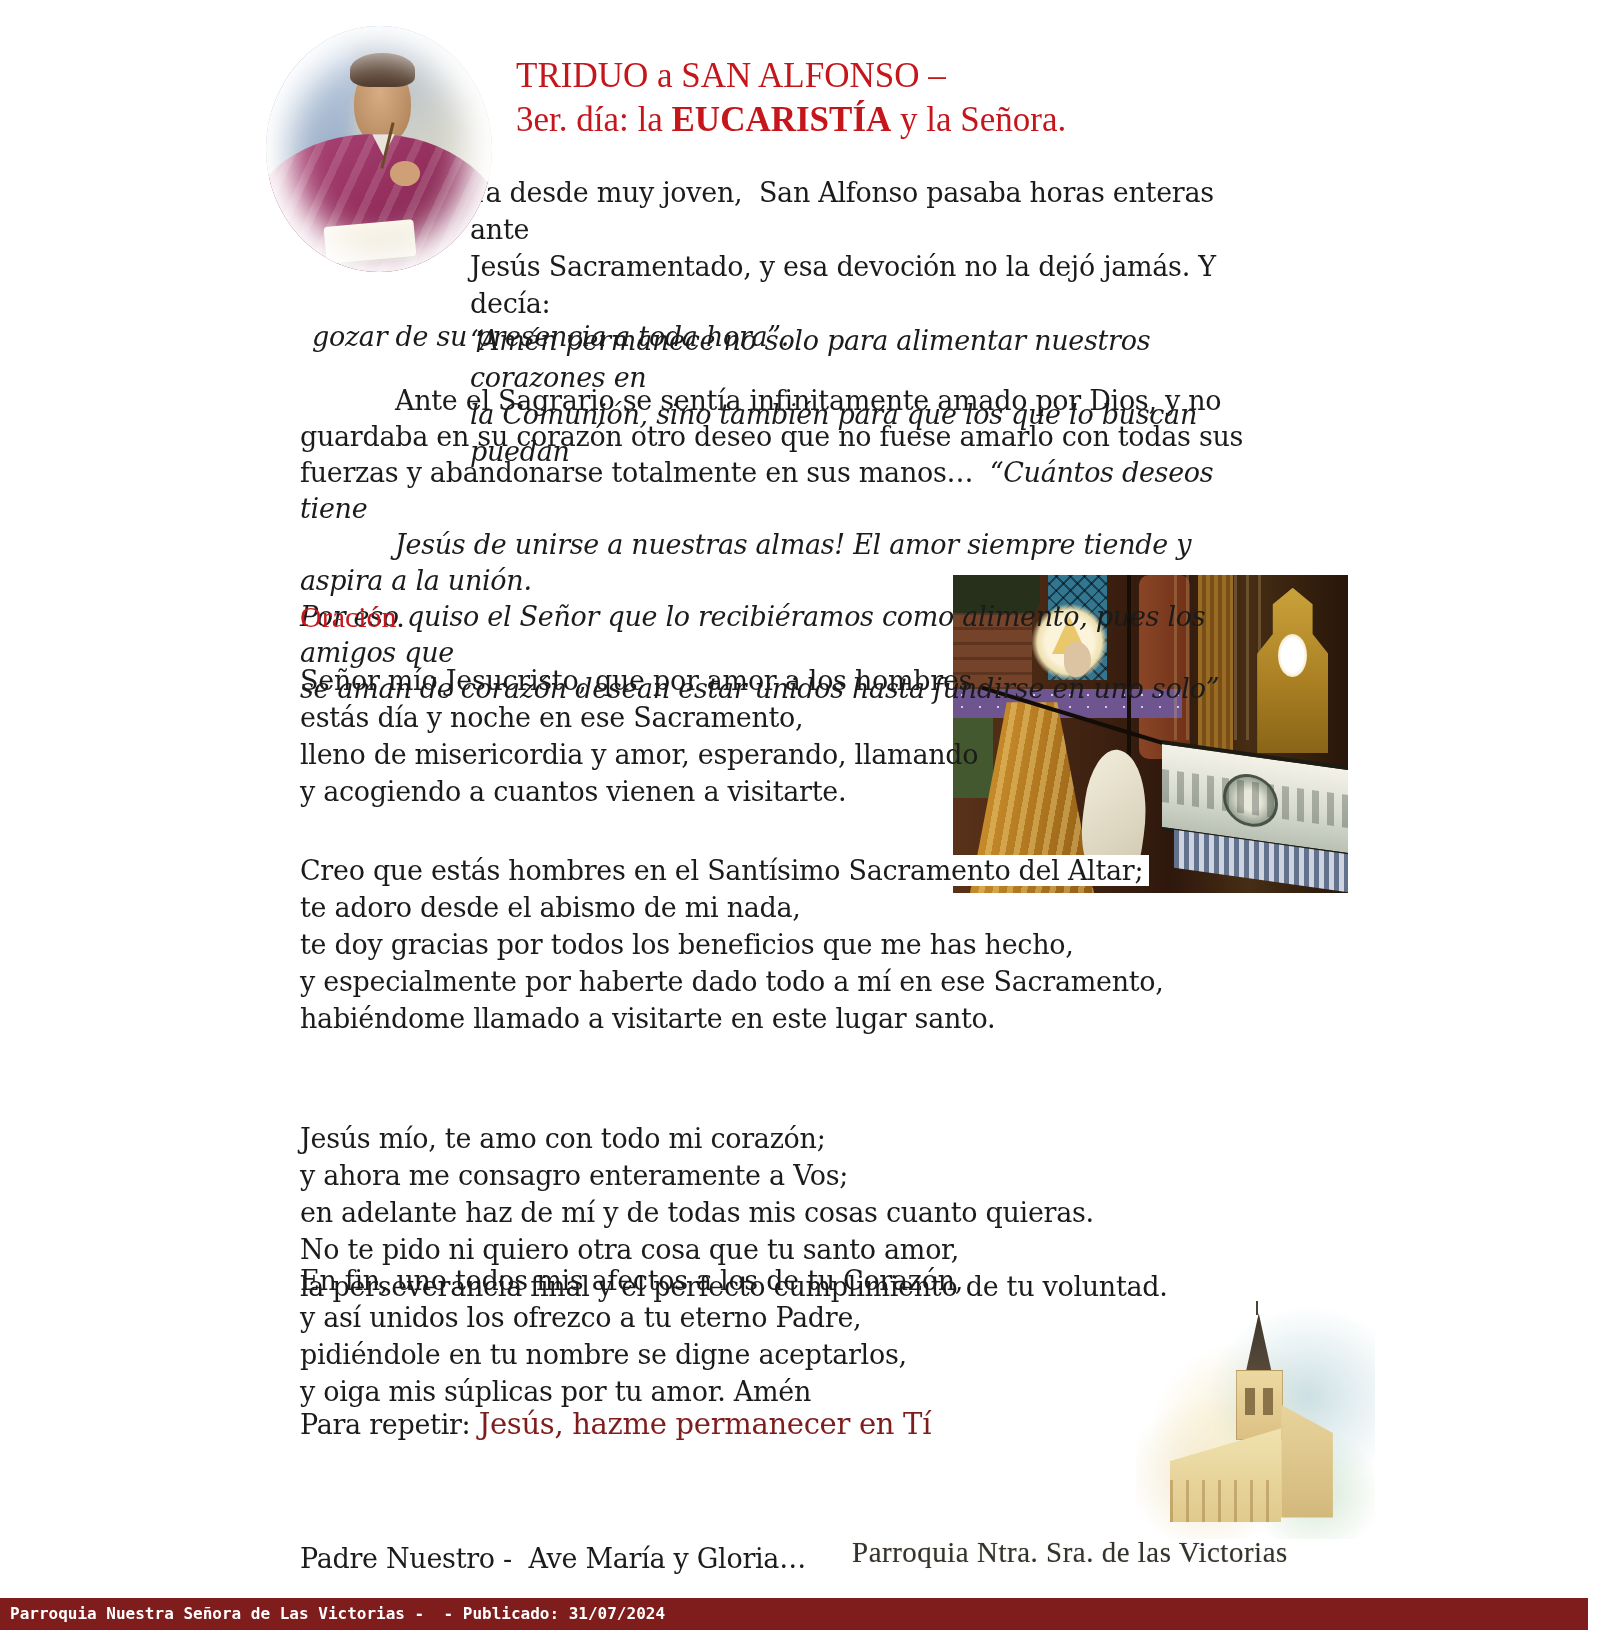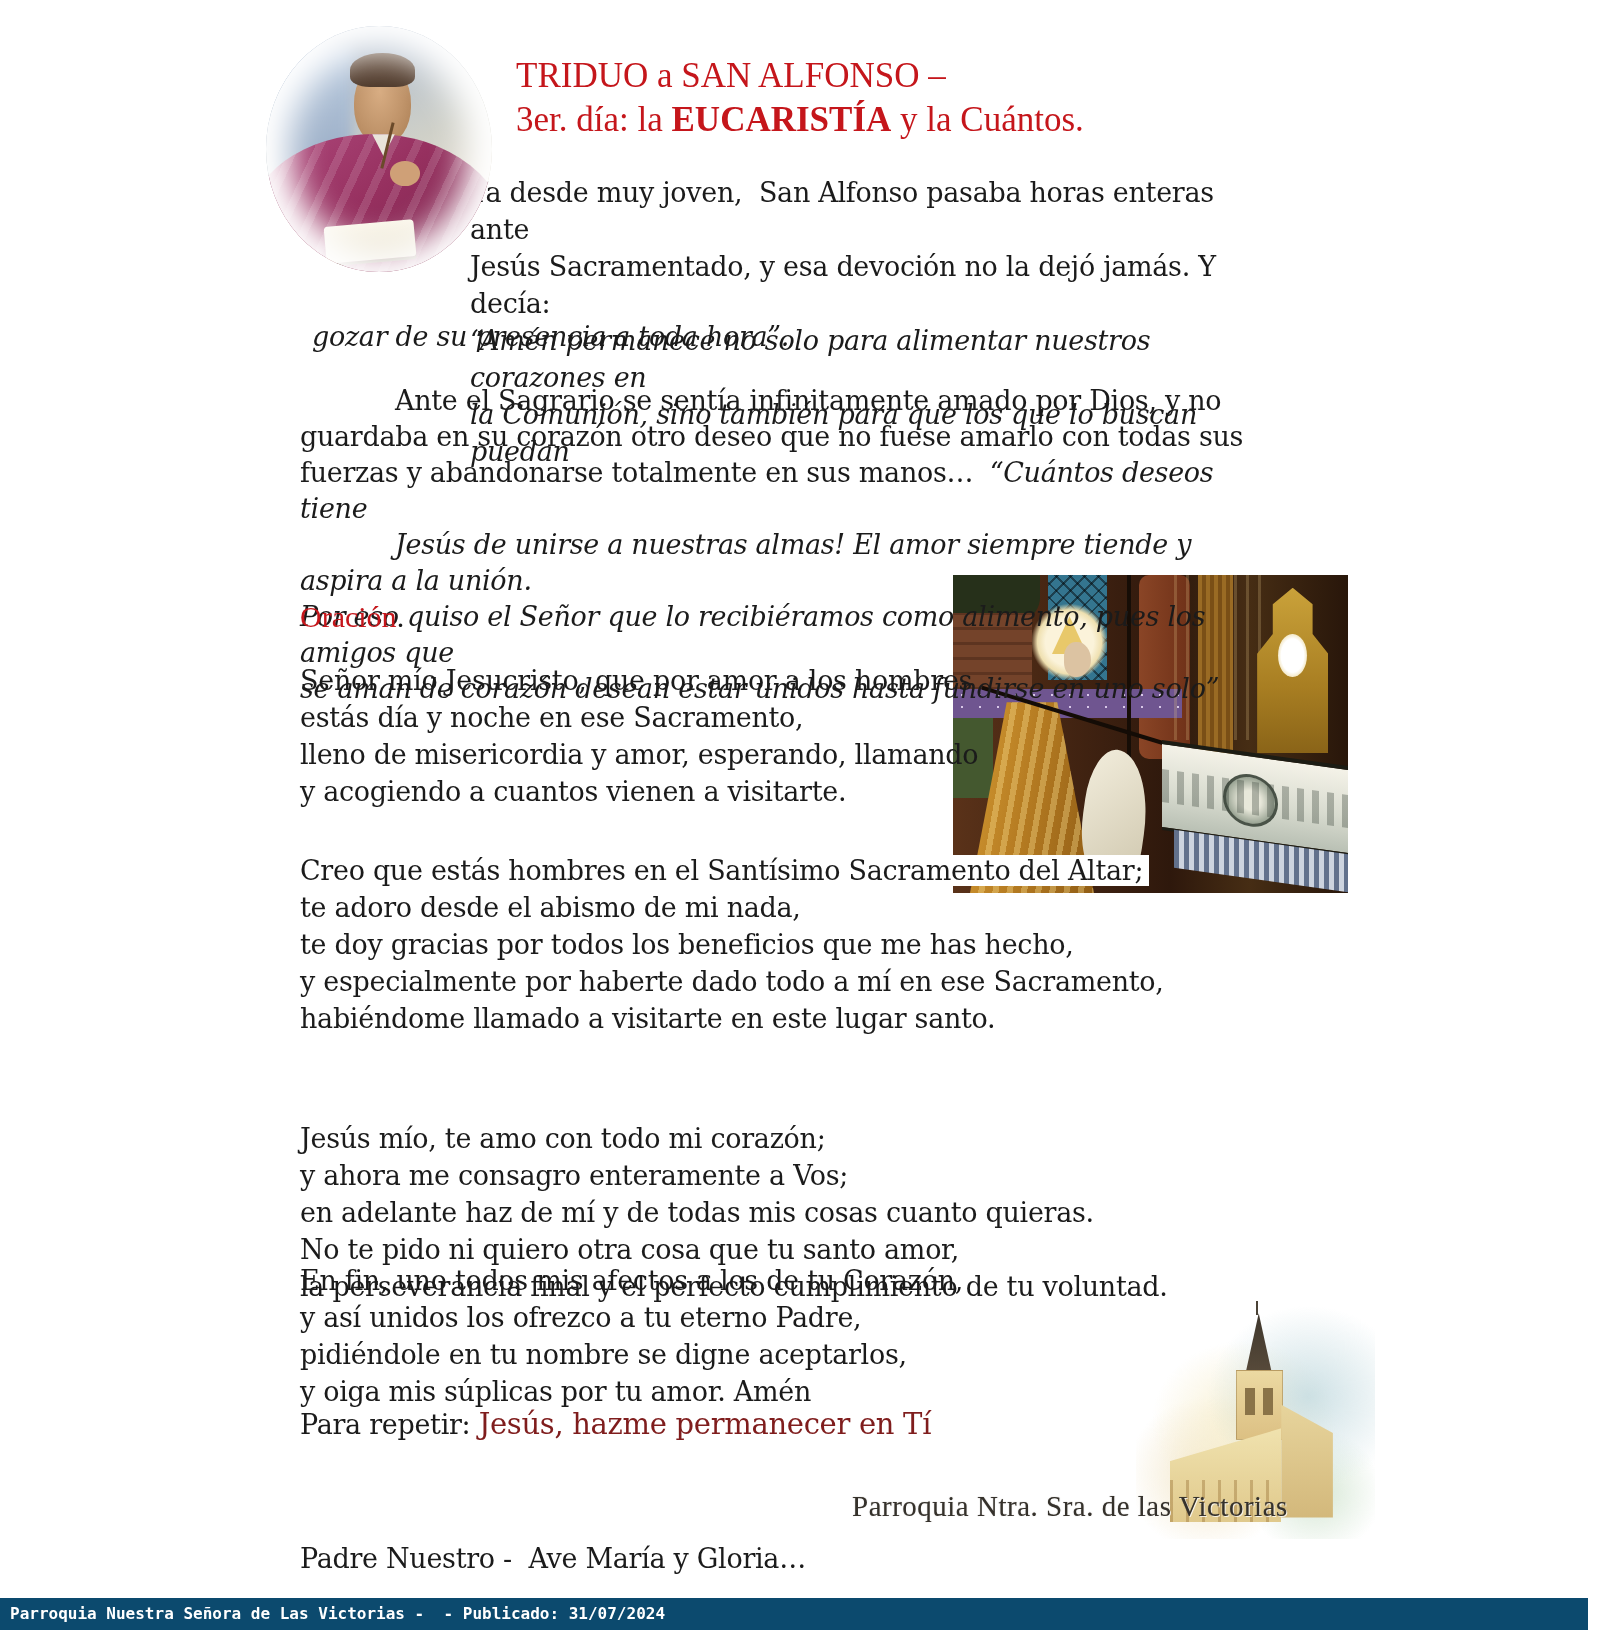--- a/index.html
+++ b/index.html
@@ -103,23 +103,23 @@
       border:1px solid rgba(120,90,40,.35);}
   .ch-tw{top:25%;width:22%;height:40%;background:#8a7348;}
   .ch-tw1{left:18%;} .ch-tw2{left:58%;}
   .ch-nave{left:10%;top:58%;width:52%;height:40%;background:linear-gradient(180deg,#f0e2ae,#e0c98c);
       clip-path:polygon(0 35%,100% 0,100% 100%,0 100%);}
   .ch-arches{left:0;top:55%;width:100%;height:45%;background:repeating-linear-gradient(90deg,rgba(150,110,50,.4) 0 3px,transparent 3px 16px);}
   .ch-right{left:62%;top:48%;width:24%;height:48%;background:linear-gradient(#e7d49c,#d3b87b);
       clip-path:polygon(0 0,100% 25%,100% 100%,0 100%);}
 
   
-  .caption{left:852px;top:1490px;font-family:"Liberation Serif",serif;font-size:29px;color:#35312b;
+  .caption{left:852px;top:1536px;font-family:"Liberation Serif",serif;font-size:29px;color:#35312b;
       letter-spacing:.5px;text-shadow:1px 1px 0 rgba(255,255,255,.8),0 0 1px rgba(60,55,45,.55);z-index:2;}
-  .footer{left:0;top:1598px;width:1600px;height:32px;background:#0c4a6e;z-index:3;}
+  .footer{left:0;top:1598px;width:1600px;height:32px;background:#7f1d1d;z-index:3;}
   .footer span{display:block;padding-left:10px;font-family:"DejaVu Sans Mono",monospace;font-weight:700;
       font-size:16px;line-height:32px;color:#ffffff;white-space:pre;}
 </style>
 </head>
 <body>
 
 <div class="page">
 
   <div class="abs portrait">
     <div class="pt-oval">
@@ -131,21 +131,21 @@
           <div class="pt pt-folds"></div>
         </div>
       <div class="pt pt-collar"></div>
       <div class="pt pt-cross"></div>
       <div class="pt pt-hand"></div>
       <div class="pt pt-book"></div>
       <div class="pt pt-vignette"></div>
     </div>
   </div>
 
-  <h1 class="abs title"><span class="pre">TRIDUO a SAN ALFONSO –</span><br><span><span class="pre">3er. día: la </span><b>EUCARISTÍA</b><span class="pre"> y la Cuántos.</span></span></h1>
+  <h1 class="abs title"><span class="pre">TRIDUO a SAN ALFONSO –</span><br><span><span class="pre">3er. día: la </span><b>EUCARISTÍA</b><span class="pre"> y la Señora.</span></span></h1>
 
   <div class="abs bodytxt intro-wrap">
       <span class="lines">Ya desde muy joven,  San Alfonso pasaba horas enteras ante
 Jesús Sacramentado, y esa devoción no la dejó jamás. Y decía:</span>
       <i class="lines">“Amén permanece no solo para alimentar nuestros corazones en
 la Comunión, sino también para que los que lo buscan puedan</i>
     </div>
   <div class="abs bodytxt gozar">gozar de su presencia a toda hora”.</div>
 
   <p class="abs bodytxt para2"><span class="pre">Ante el Sagrario se sentía infinitamente amado por Dios, y no</span><br><span class="pre">guardaba en su corazón otro deseo que no fuese amarlo con todas sus</span><br><span class="pre">fuerzas y abandonarse totalmente en sus manos… </span><i class="pre"> “Cuántos deseos tiene</i><br><i class="lines">Jesús de unirse a nuestras almas! El amor siempre tiende y aspira a la unión.

